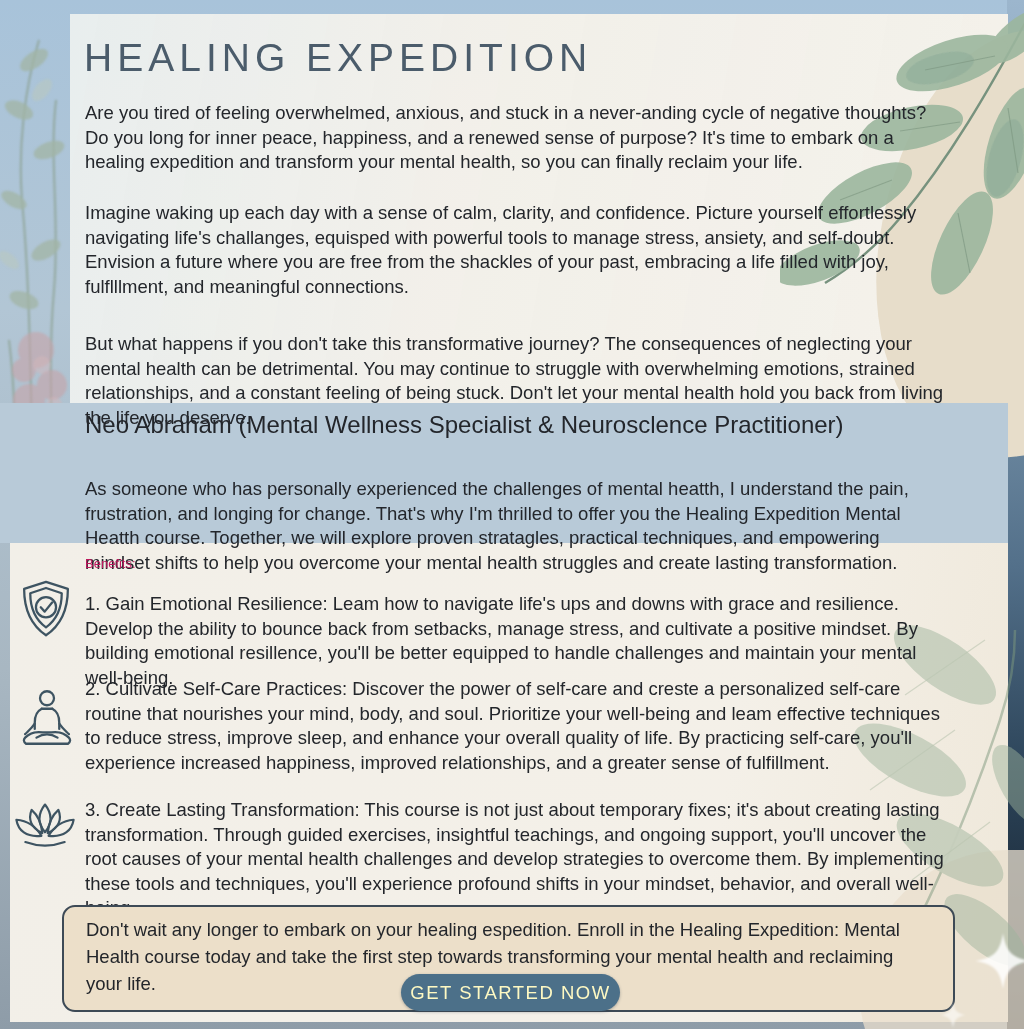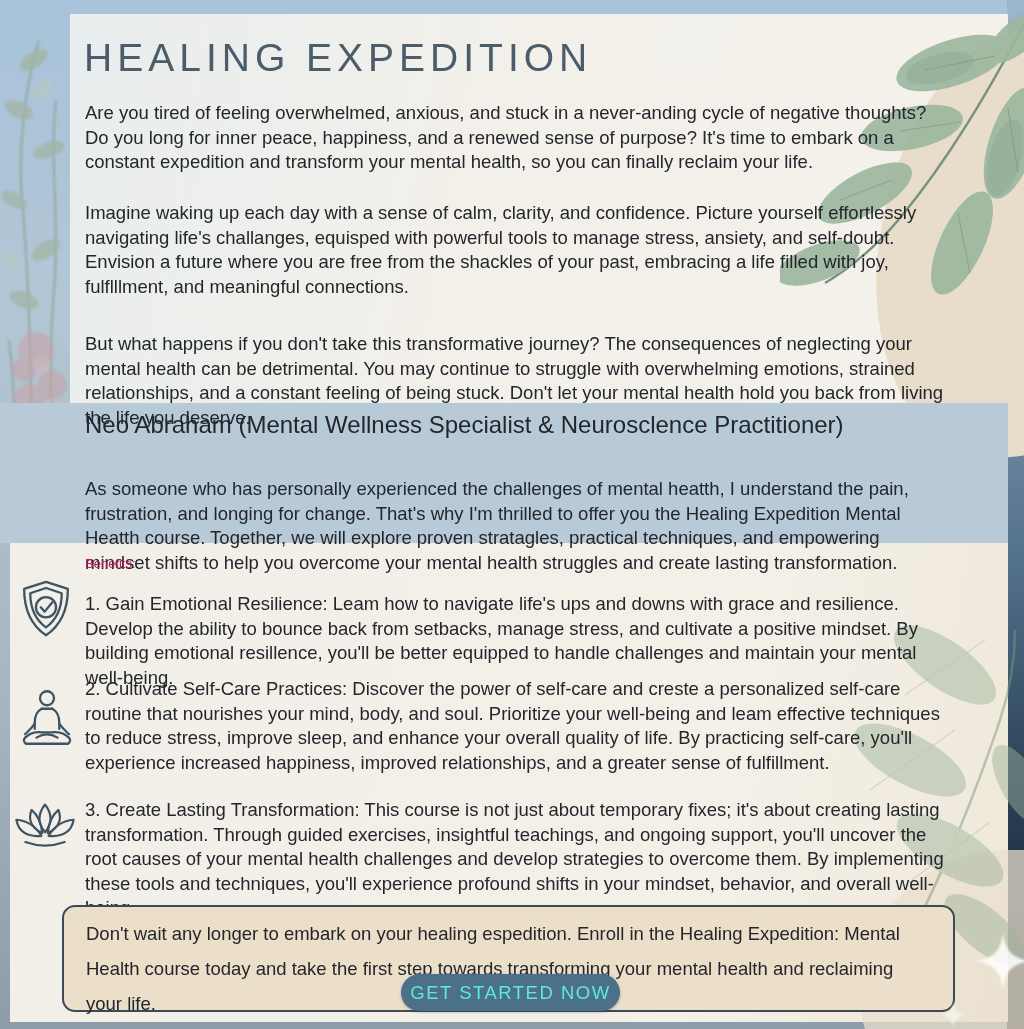--- a/index.html
+++ b/index.html
@@ -63,26 +63,26 @@
   .benefit-icon{color:#3e5462;}
   #shield-icon-box{left:18px;top:578px;}
   #meditation-icon-box{left:19px;top:688px;}
   #lotus-icon-box{left:11px;top:801px;}
   #cta-box{
     left:62px;top:905px;width:893px;height:107px;
     background:#ecdfc9;border:2px solid #3d4a56;border-radius:13px;
     box-sizing:border-box;
   }
   #cta-text{
-    left:86px;top:916px;width:830px;font-size:18.5px;line-height:35px;color:#23262b;
+    left:86px;top:916px;width:830px;font-size:18.5px;line-height:27px;color:#23262b;
   }
   #get-started-button{
     left:401px;top:974px;width:219px;height:37px;
     background:#4c7089;border:none;border-radius:19px;
-    color:#5eead4;font-size:18.5px;letter-spacing:1.5px;
+    color:#fef9c3;font-size:18.5px;letter-spacing:1.5px;
     font-family:"Liberation Sans","DejaVu Sans",sans-serif;
     display:flex;align-items:center;justify-content:center;cursor:pointer;
     box-shadow:0 1px 3px rgba(40,55,70,.35);
   }
 </style>
 </head>
 <body>
 
 <div class="abs" id="right-edge"></div>
 
@@ -170,21 +170,21 @@
 
 <svg class="abs sparkle" style="left:972px;top:930px;" width="62" height="62" viewBox="-31 -31 62 62">
   <path d="M0,-28 C3,-9 9,-3 28,0 C9,3 3,9 0,28 C-3,9 -9,3 -28,0 C-9,-3 -3,-9 0,-28 Z" fill="#ffffff" opacity="0.85"></path>
 </svg>
 <svg class="abs sparkle" style="left:938px;top:1000px;" width="30" height="30" viewBox="-15 -15 30 30">
   <path d="M0,-13 C1.5,-4 4,-1.5 13,0 C4,1.5 1.5,4 0,13 C-1.5,4 -4,1.5 -13,0 C-4,-1.5 -1.5,-4 0,-13 Z" fill="#ffffff" opacity="0.55"></path>
 </svg>
 
 <div class="abs content" id="page-title">HEALING EXPEDITION</div>
 
-<div class="abs content para" id="intro-p1">Are you tired of feeling overwhelmed, anxious, and stuck in a never-anding cycle of negative thoughts? Do you long for inner peace, happiness, and a renewed sense of purpose? It's time to embark on a constant expedition and transform your mental health, so you can finally reclaim your life.</div>
+<div class="abs content para" id="intro-p1">Are you tired of feeling overwhelmed, anxious, and stuck in a never-anding cycle of negative thoughts? Do you long for inner peace, happiness, and a renewed sense of purpose? It's time to embark on a healing expedition and transform your mental health, so you can finally reclaim your life.</div>
 <div class="abs content para" id="intro-p2">Imagine waking up each day with a sense of calm, clarity, and confidence. Picture yourself effortlessly navigating life's challanges, equisped with powerful tools to manage stress, ansiety, and self-doubt. Envision a future where you are free from the shackles of your past, embracing a life filled with joy, fulflllment, and meaningful connections.</div>
 <div class="abs content para" id="intro-p3">But what happens if you don't take this transformative journey? The consequences of neglecting your mental health can be detrimental. You may continue to struggle with overwhelming emotions, strained relationships, and a constant feeling of being stuck. Don't let your mental health hold you back from living the life you deserve.</div>
 
 <div class="abs content" id="specialist-name">Neo Abraham (Mental Wellness Specialist &amp; Neurosclence Practitioner)</div>
 <div class="abs content para" id="specialist-bio">As someone who has personally experienced the challenges of mental heatth, I understand the pain, frustration, and longing for change. That's why I'm thrilled to offer you the Healing Expedition Mental Heatth course. Together, we will explore proven stratagles, practical techniques, and empowering mindset shifts to help you overcome your mental health struggles and create lasting transformation.</div>
 
 <div class="abs content" id="benefits-heading">Benefits:</div>
 
 <div class="abs content benefit-icon" id="shield-icon-box">
   <svg width="56" height="62" viewBox="0 0 64 70" fill="none" stroke="currentColor" stroke-width="2.6" stroke-linejoin="round" stroke-linecap="round">

